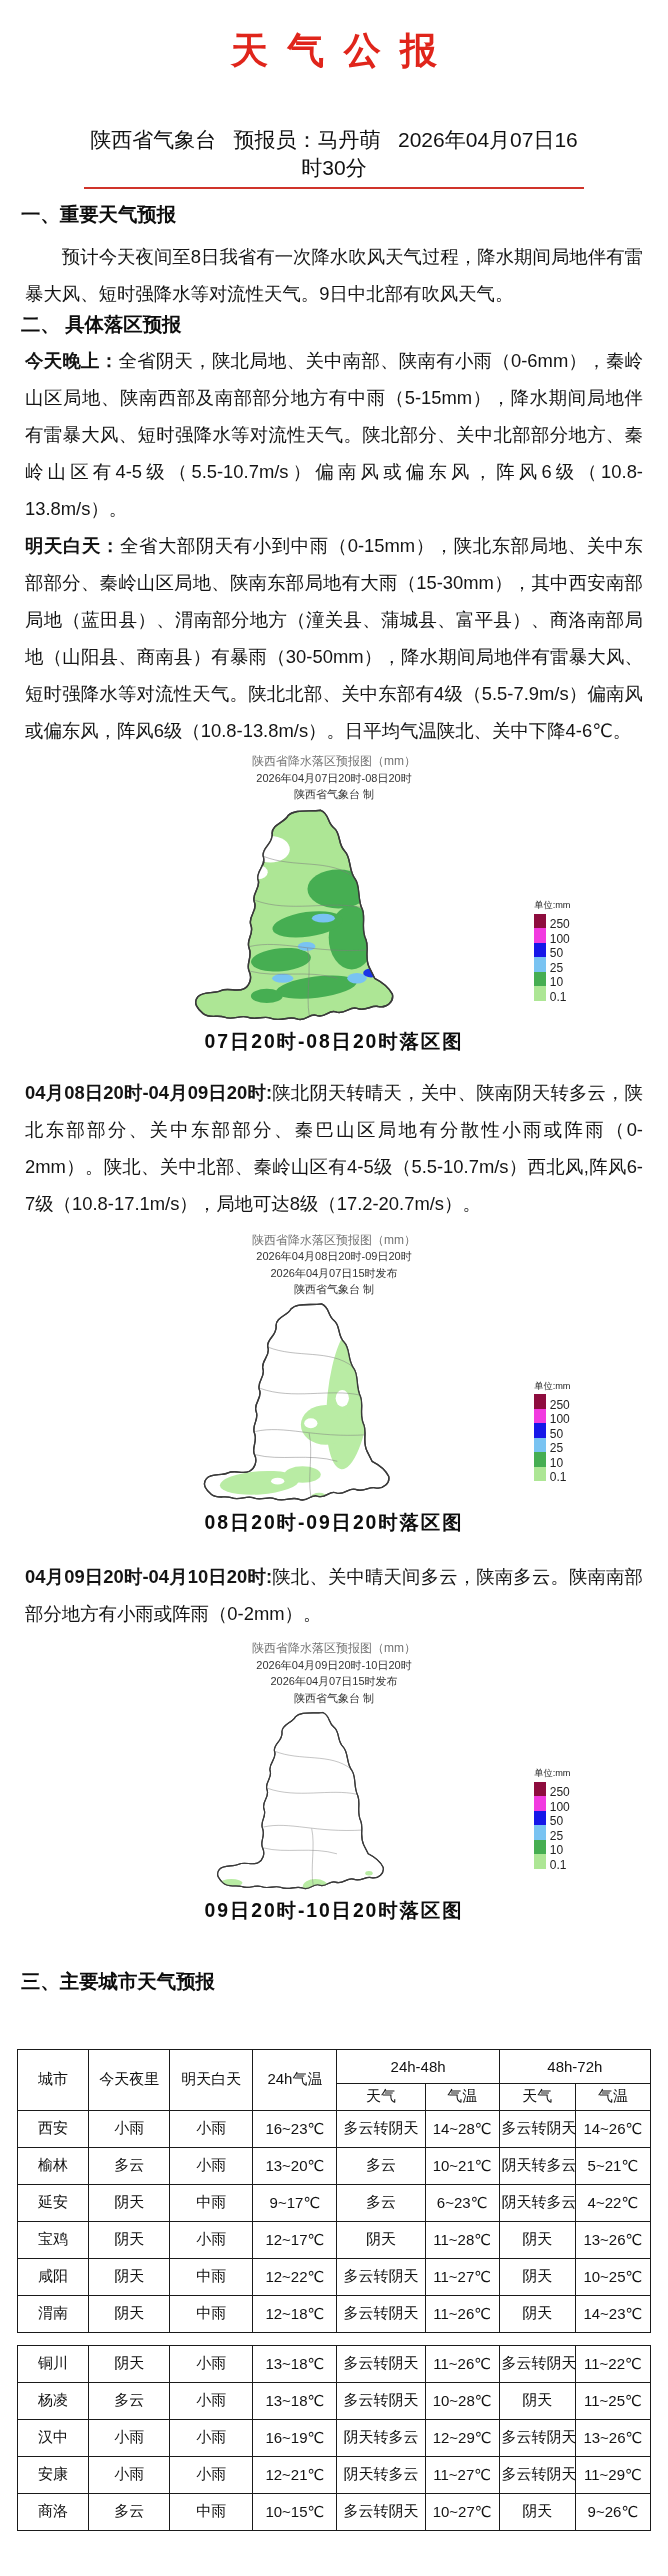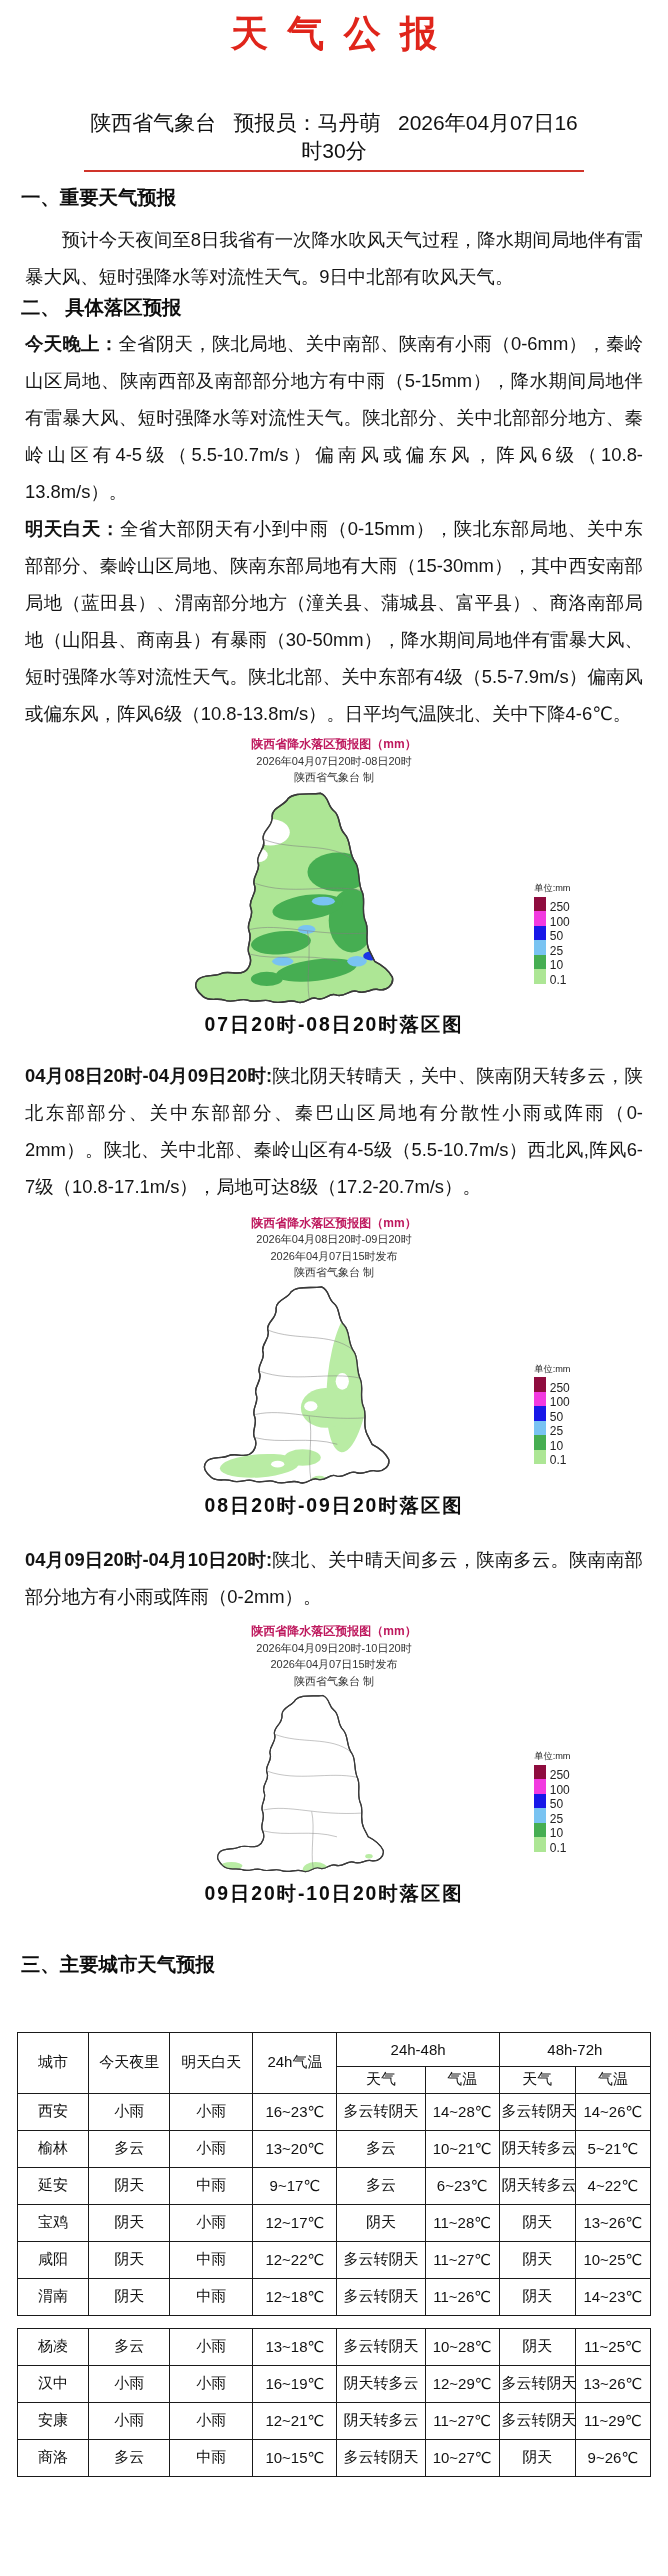--- a/index.html
+++ b/index.html
@@ -3,21 +3,21 @@
 <meta charset="utf-8">
 <style>
   html,body{margin:0;padding:0;}
   body{
     width:668px;height:2576px;overflow:hidden;background:#ffffff;
     font-family:"Liberation Sans","DejaVu Sans",sans-serif;color:#141414;
   }
   .page{width:668px;height:2576px;position:relative;}
   
   .doc-title{
-    margin:0;padding-top:11.6px;text-align:center;
+    margin:17px;padding-top:11.6px;text-align:center;
     font-size:37px;font-weight:bold;color:#e0251b;
     letter-spacing:19.4px;text-indent:19.4px;line-height:43px;
   }
   
   .pub-wrap{width:500px;margin:54px auto 0 auto;text-align:center;
     border-bottom:2.9px solid #d0342a;padding-bottom:5.8px;}
   .pub-wrap span{font-size:21px;color:#111;}
   .pub-sep{display:inline-block;width:17.4px;}
   
   .sec-head{margin:13.6px 0 0 21px;font-size:19.4px;font-weight:bold;color:#0d0d0d;line-height:23px;}
@@ -26,21 +26,21 @@
   .para{
     margin:11.6px 25px 0 25px;font-size:18.4px;line-height:37px;
     text-align:justify;color:#141414;
   }
   .para.indent{text-indent:2em;}
   .para b{font-weight:bold;}
   .tight{margin-top:5.8px;}
   
   .fig{margin:5.8px 0 0 0;padding:0;}
   .fig-head{text-align:center;line-height:16.5px;margin-bottom:1.9px;}
-  .fh1{font-size:12px;color:#be185d;font-weight:bold;}
+  .fh1{font-size:12px;color:#737373;font-weight:normal;}
   .fh2{font-size:11px;color:#333;}
   .fig-canvas{position:relative;width:523px;margin:0 auto;}
   .fig-canvas svg{display:block;margin:0 auto;}
   .legend{position:absolute;right:25px;bottom:25px;}
   .lg-title{font-size:9.2px;color:#222;margin-bottom:1.9px;margin-top:38px;}
   .lg-row{display:flex;align-items:flex-end;height:14.5px;}
   .lg-swatch{display:inline-block;width:11.6px;height:14.5px;}
   .lg-label{font-size:12px;color:#222;margin-left:3.9px;transform:translateY(2.9px);}
   .fig-cap{
     text-align:center;font-size:19.4px;font-weight:bold;color:#0d0d0d;
@@ -377,20 +377,30 @@
         <col style="width:81px">
         <col style="width:83px">
         <col style="width:84px">
       <col style="width:88px">
         <col style="width:74px">
         <col style="width:76px">
         <col style="width:75px">
     </colgroup>
     <tbody id="tbody2">
         <tr>
+          <td>铜川</td>
+          <td>阴天</td>
+          <td>小雨</td>
+          <td>13~18℃</td>
+          <td>多云转阴天</td>
+          <td>11~26℃</td>
+          <td>多云转阴天</td>
+          <td>11~22℃</td>
+        </tr>
+        <tr>
           <td>杨凌</td>
           <td>多云</td>
           <td>小雨</td>
           <td>13~18℃</td>
           <td>多云转阴天</td>
           <td>10~28℃</td>
           <td>阴天</td>
           <td>11~25℃</td>
         </tr>
         <tr>

